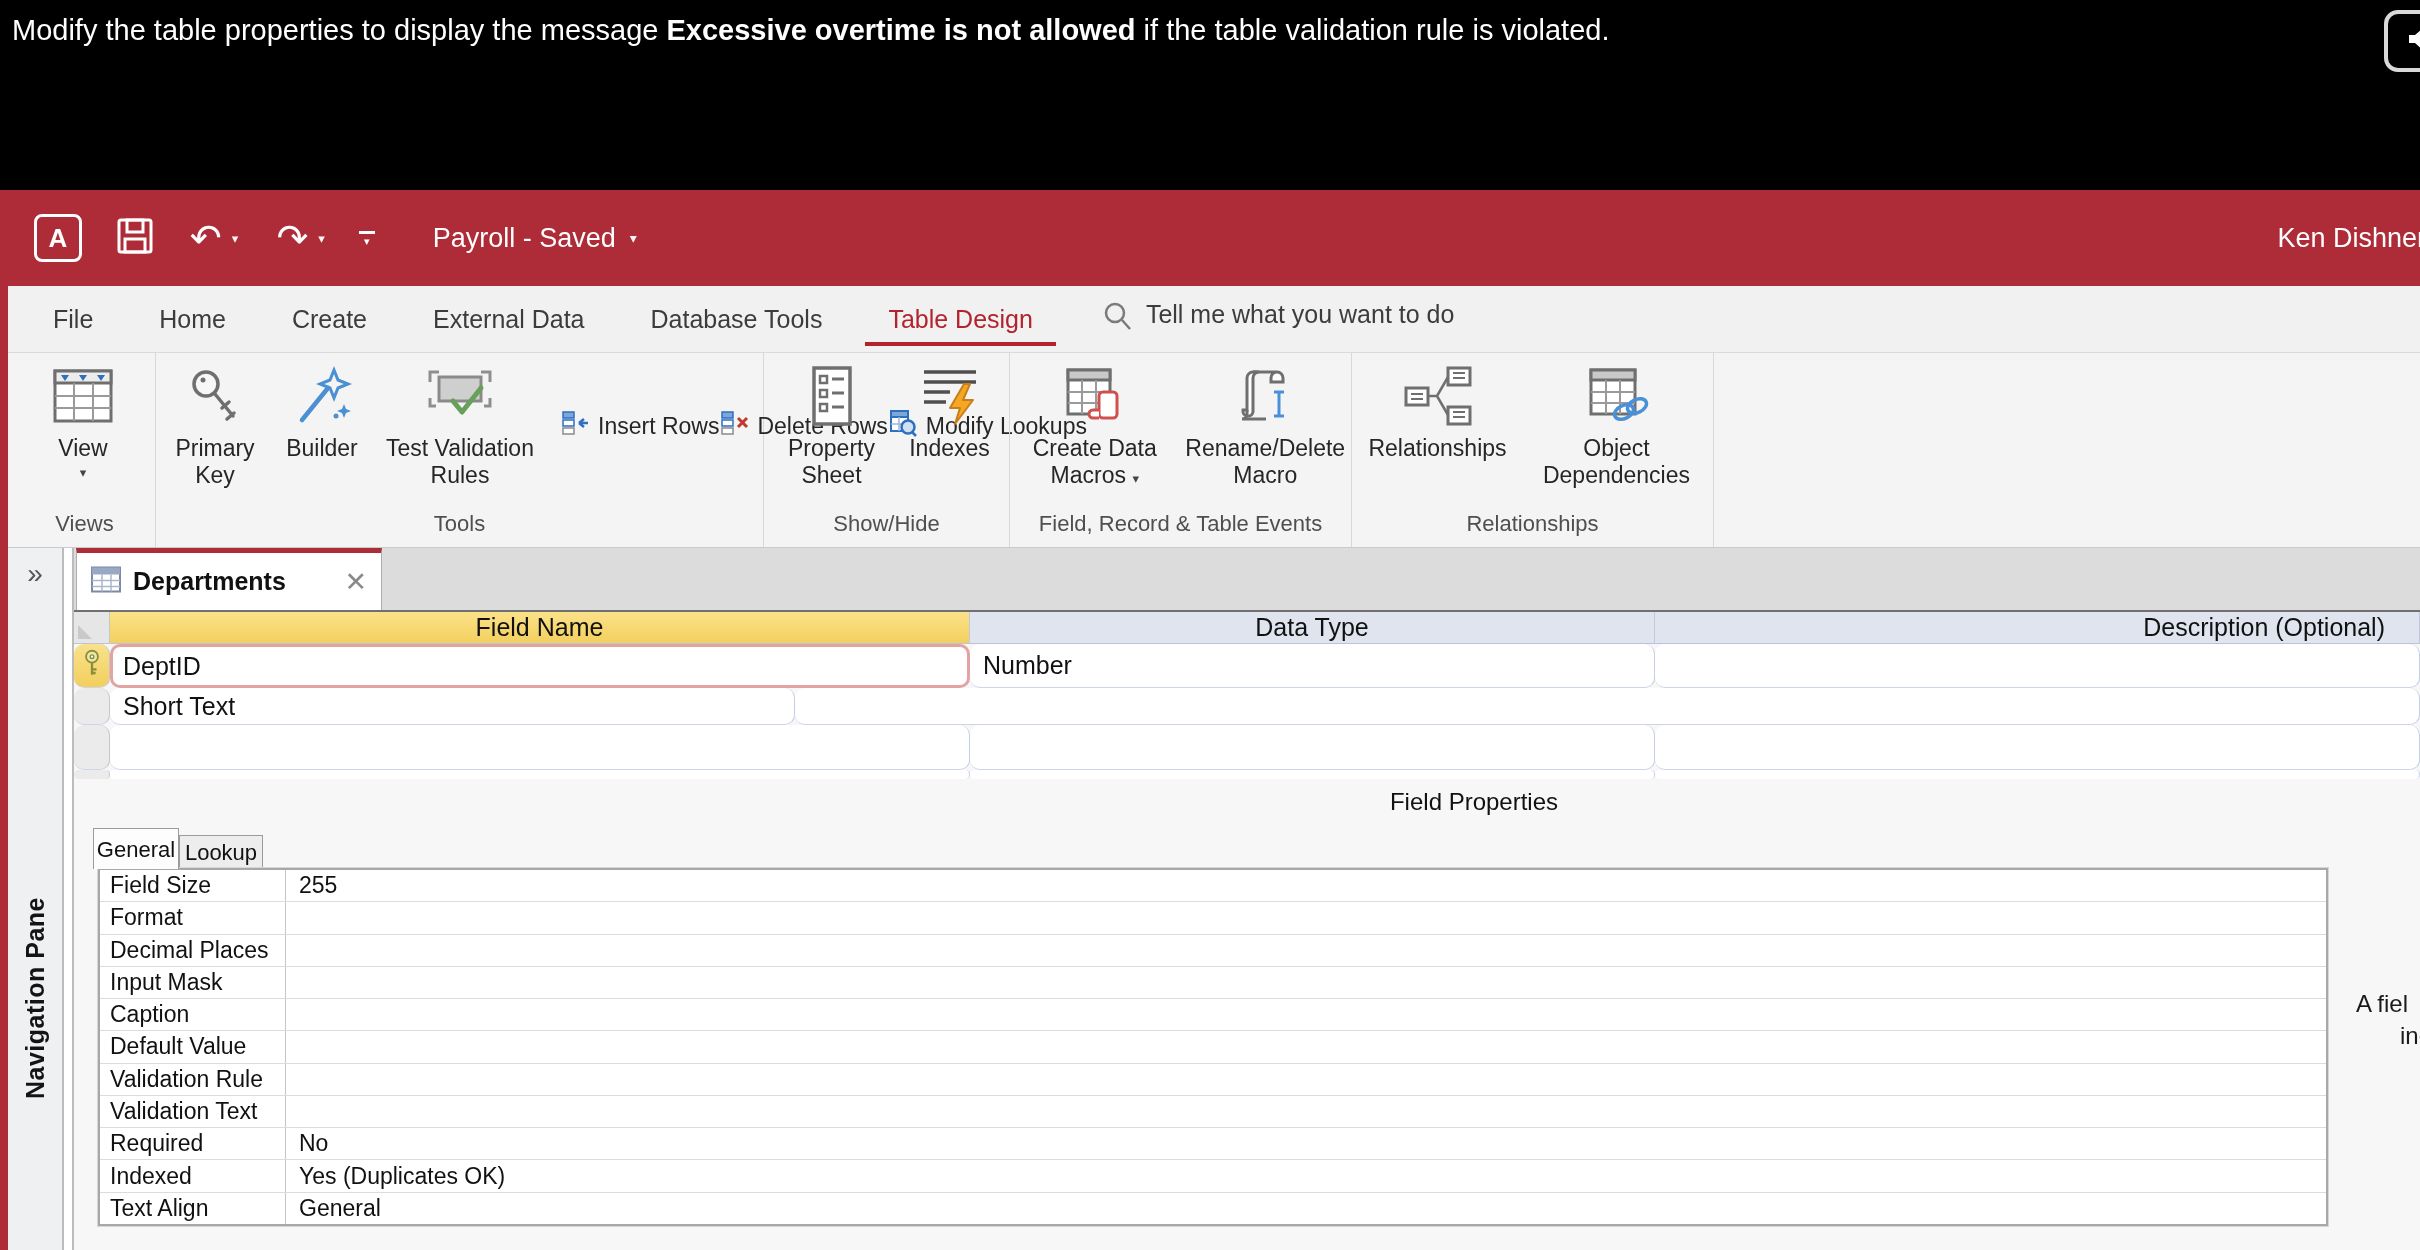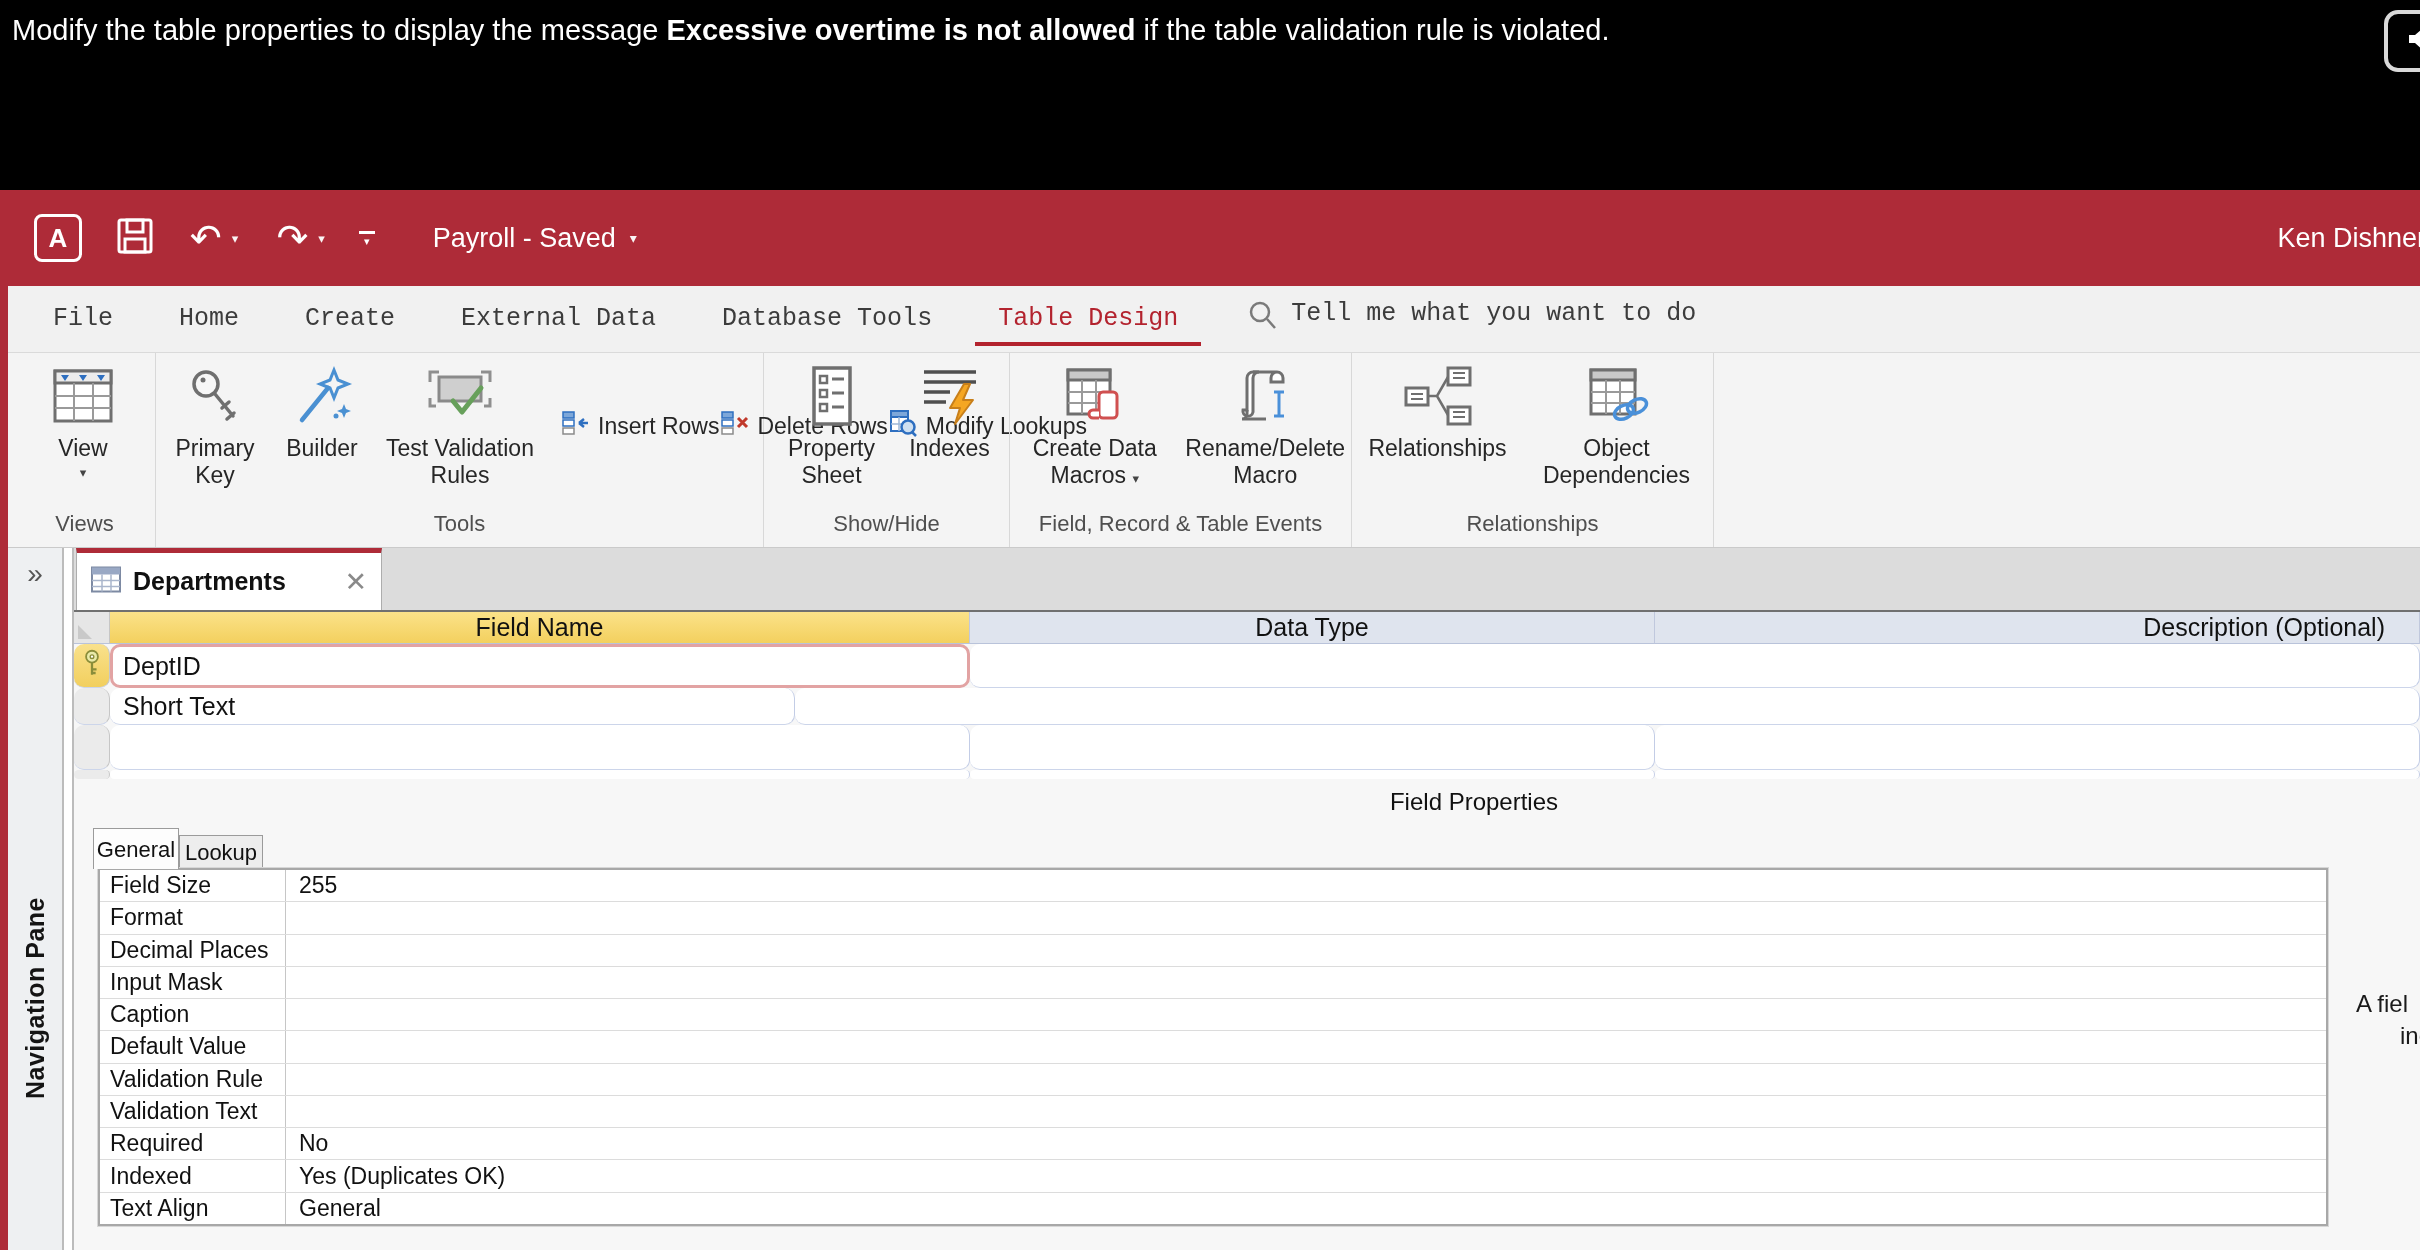--- a/index.html
+++ b/index.html
@@ -28,21 +28,21 @@
   .glyph-arrow{font-size:38px;line-height:38px;}
   .mini-caret{font-size:13px;margin-left:10px;opacity:.95;}
   .qat-custom{display:flex;flex-direction:column;align-items:center;}
   .qat-custom .bar{width:16px;height:3px;background:#fff;margin-bottom:3px;}
   .qat-custom .crt{font-size:11px;line-height:9px;}
   .doc-title{display:flex;align-items:center;font-size:27px;margin-left:58px;}
   .doc-title .mini-caret{font-size:14px;margin-left:14px;}
   .user-name{margin-left:auto;font-size:27px;margin-right:-6px;white-space:nowrap;}
   
   .tabrow{position:absolute;left:0;top:286px;width:2420px;height:66px;background:#f1f1f1;
-    display:flex;align-items:center;padding-left:20px;box-sizing:border-box;font-family:Liberation Mono, monospace;}
+    display:flex;align-items:center;padding-left:20px;box-sizing:border-box;}
   .rtab{position:relative;padding:0 33px;font-size:25px;color:#3c3c3c;line-height:66px;cursor:default;}
   .rtab.active{color:var(--tab-red);}
   .rtab.active::after{content:'';position:absolute;left:10px;right:10px;bottom:6px;height:4px;background:var(--tab-red);}
   .tellme{display:flex;align-items:flex-start;margin-left:36px;color:#3c3c3c;font-size:25px;}
   .tellme svg{margin-right:12px;}
   
   .ribbon{position:absolute;left:0;top:352px;width:2420px;height:196px;background:#f4f4f4;
     border-top:1px solid #dadada;border-bottom:1px solid #cacaca;display:flex;padding-left:14px;box-sizing:border-box;}
   .rgroup{display:flex;flex-direction:column;border-right:1px solid #d8d8d8;box-sizing:border-box;}
   .rgroup-body{height:158px;display:flex;align-items:flex-start;}
@@ -388,20 +388,21 @@
     <div class="gc selcell pk">
       <span>
         <svg width="20" height="32" viewBox="0 0 22 32">
             <circle cx="11" cy="9" r="6.5" fill="#e9eaa9" stroke="#8a8d3a" stroke-width="2"></circle>
             <circle cx="11" cy="9" r="2" fill="#fff" stroke="#8a8d3a" stroke-width="1.5"></circle>
             <path d="M11 16 v13 M11 23 h5 M11 27 h4" stroke="#8a8d3a" stroke-width="2.5" fill="none"></path>
           </svg>
       </span>
     </div>
     <div class="gc fname current">DeptID</div>
+    <div class="gc dtype">Number</div>
     <div class="gc descr"></div>
   </div>
 
   <div class="grow" style="top:140px;height:37px;">
     <div class="gc selcell"></div>
     <div class="gc dtype">Short Text</div>
     <div class="gc descr"></div>
   </div>
 
   <div class="grow" style="top:177px;height:45px;">

